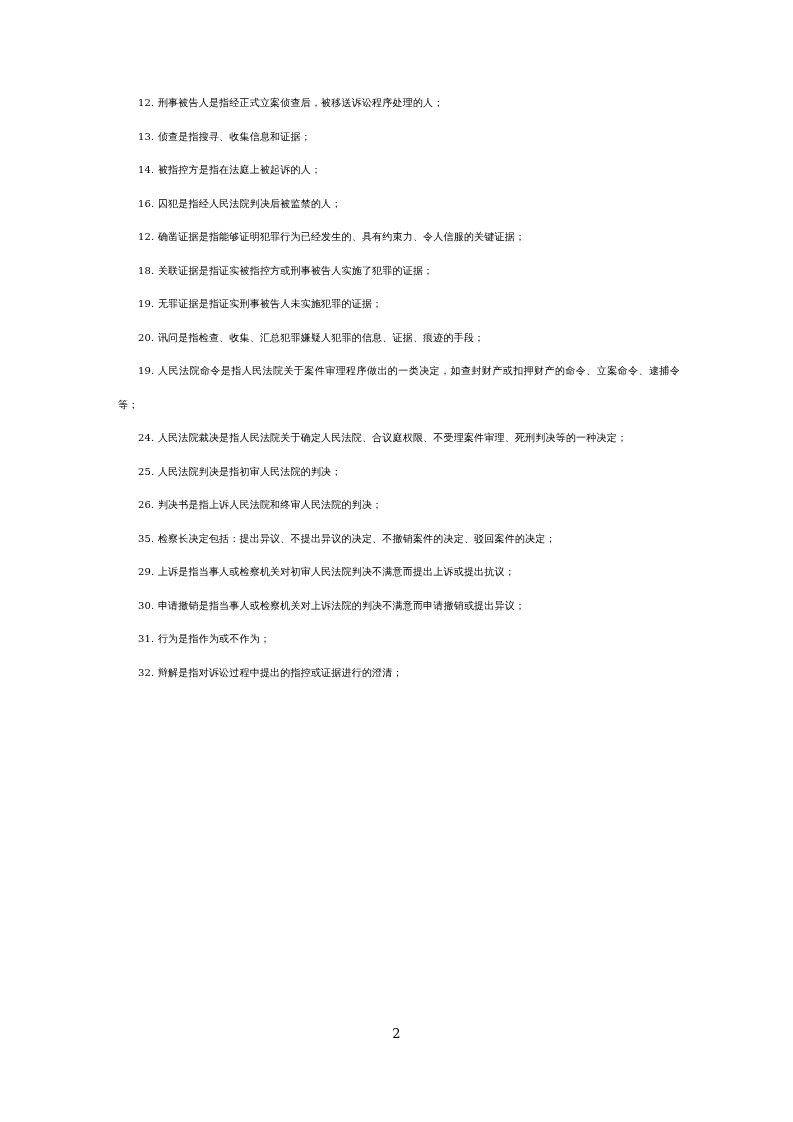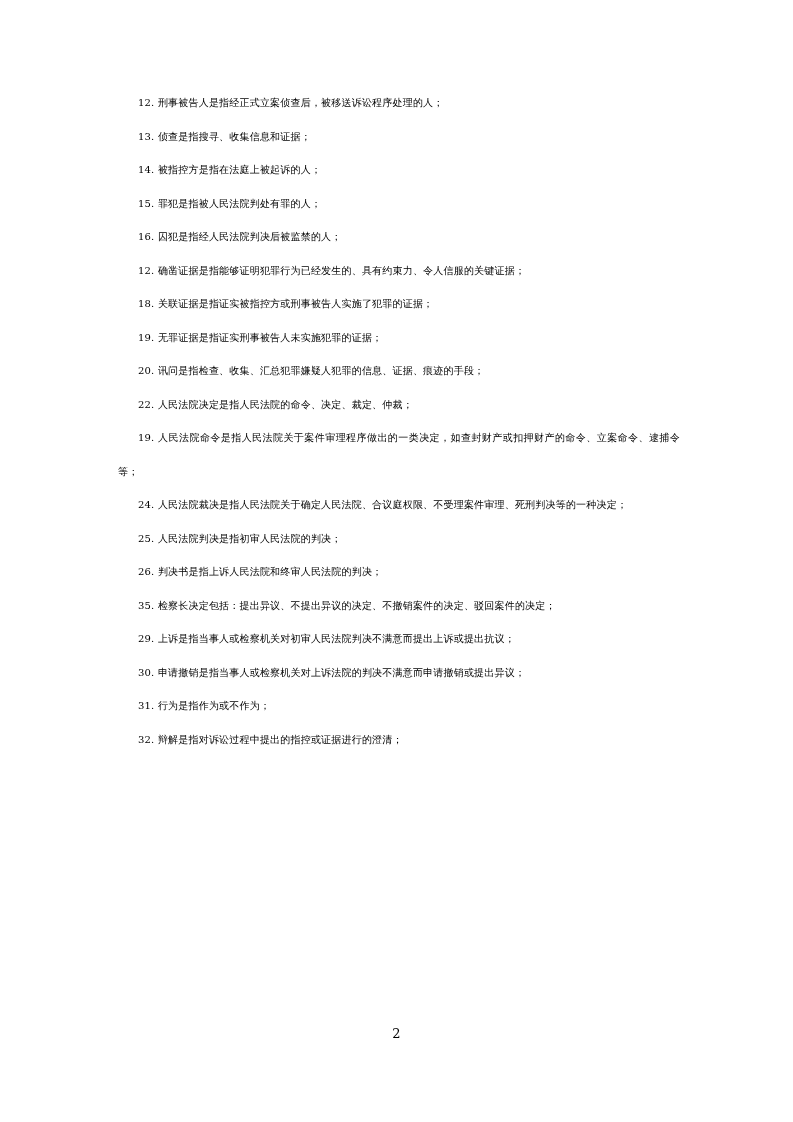--- a/index.html
+++ b/index.html
@@ -51,27 +51,25 @@
   }
 </style>
 </head>
 <body>
 
 <div class="page">
   <div class="content">
     <p class="para">12. 刑事被告人是指经正式立案侦查后，被移送诉讼程序处理的人；</p>
     <p class="para">13. 侦查是指搜寻、收集信息和证据；</p>
     <p class="para">14. 被指控方是指在法庭上被起诉的人；</p>
-    <p class="para">15. 罪犯是指被人民法院判处有罪的人；</p>
     <p class="para">16. 囚犯是指经人民法院判决后被监禁的人；</p>
     <p class="para">12. 确凿证据是指能够证明犯罪行为已经发生的、具有约束力、令人信服的关键证据；</p>
     <p class="para">18. 关联证据是指证实被指控方或刑事被告人实施了犯罪的证据；</p>
     <p class="para">19. 无罪证据是指证实刑事被告人未实施犯罪的证据；</p>
     <p class="para">20. 讯问是指检查、收集、汇总犯罪嫌疑人犯罪的信息、证据、痕迹的手段；</p>
-    <p class="para">22. 人民法院决定是指人民法院的命令、决定、裁定、仲裁；</p>
     <p class="para">19. 人民法院命令是指人民法院关于案件审理程序做出的一类决定，如查封财产或扣押财产的命令、立案命令、逮捕令等；</p>
     <p class="para">24. 人民法院裁决是指人民法院关于确定人民法院、合议庭权限、不受理案件审理、死刑判决等的一种决定；</p>
     <p class="para">25. 人民法院判决是指初审人民法院的判决；</p>
     <p class="para">26. 判决书是指上诉人民法院和终审人民法院的判决；</p>
     <p class="para">35. 检察长决定包括：提出异议、不提出异议的决定、不撤销案件的决定、驳回案件的决定；</p>
     <p class="para">29. 上诉是指当事人或检察机关对初审人民法院判决不满意而提出上诉或提出抗议；</p>
     <p class="para">30. 申请撤销是指当事人或检察机关对上诉法院的判决不满意而申请撤销或提出异议；</p>
     <p class="para">31. 行为是指作为或不作为；</p>
     <p class="para">32. 辩解是指对诉讼过程中提出的指控或证据进行的澄清；</p>
   </div>

